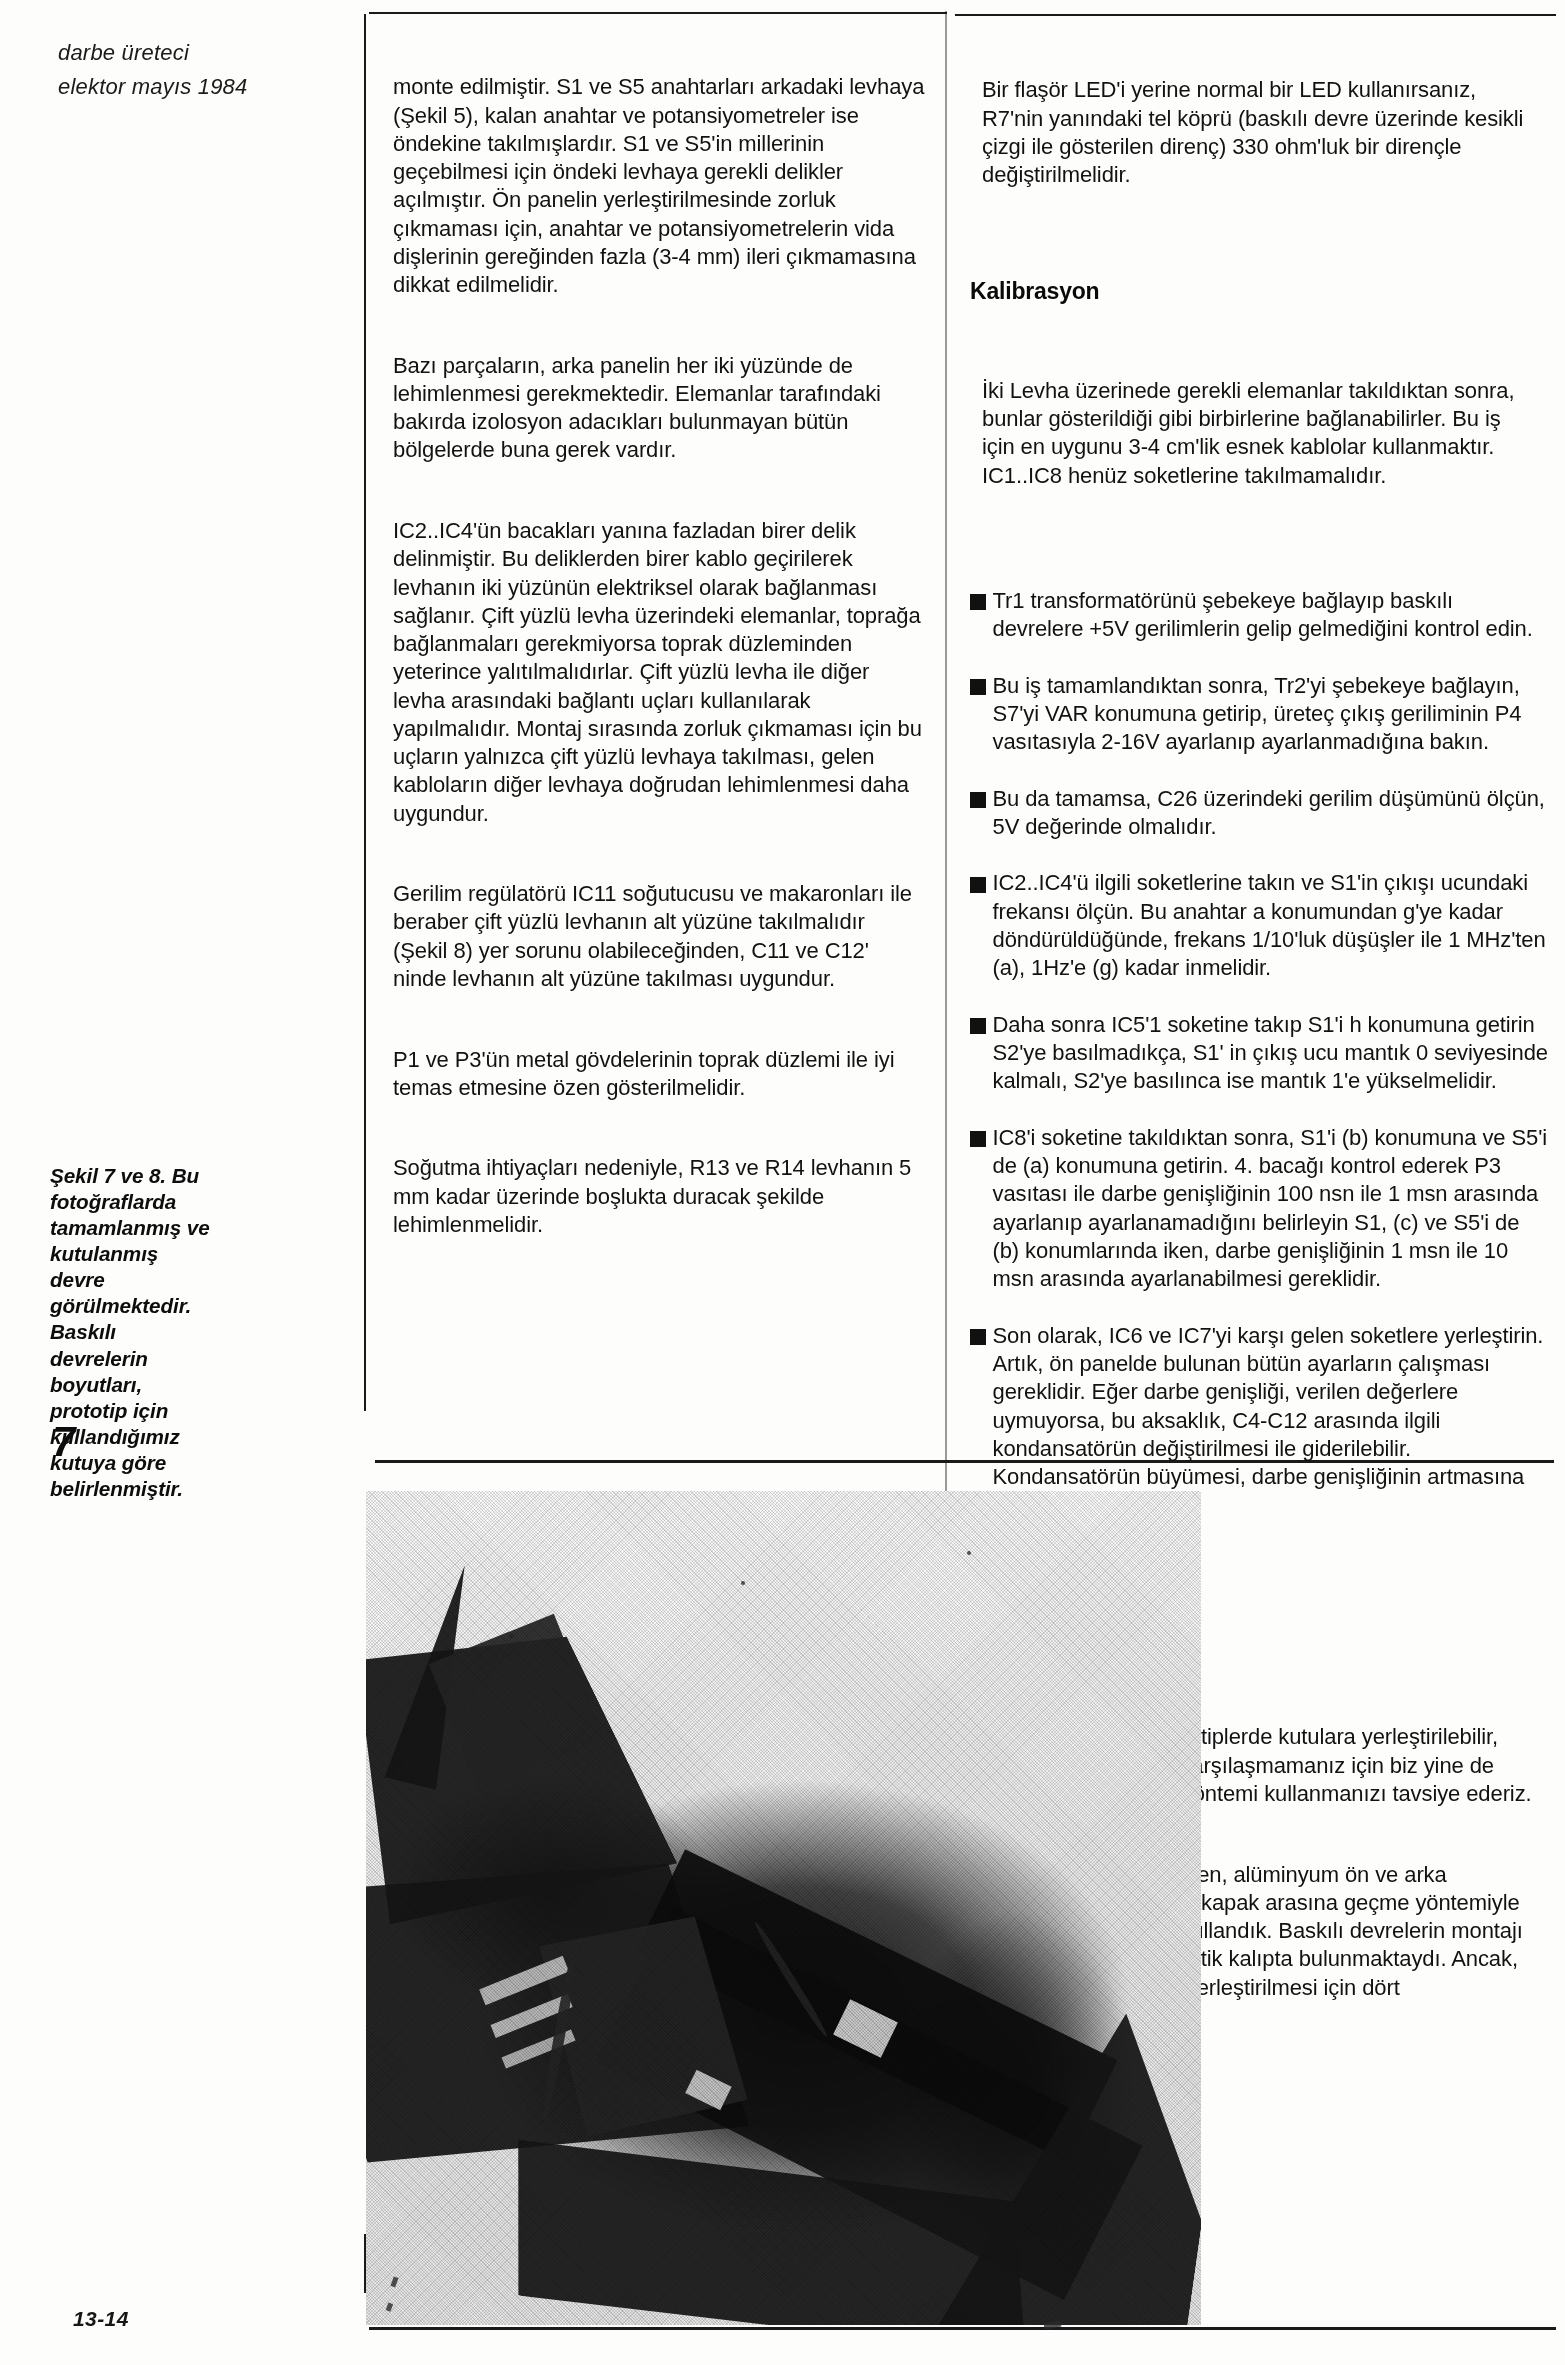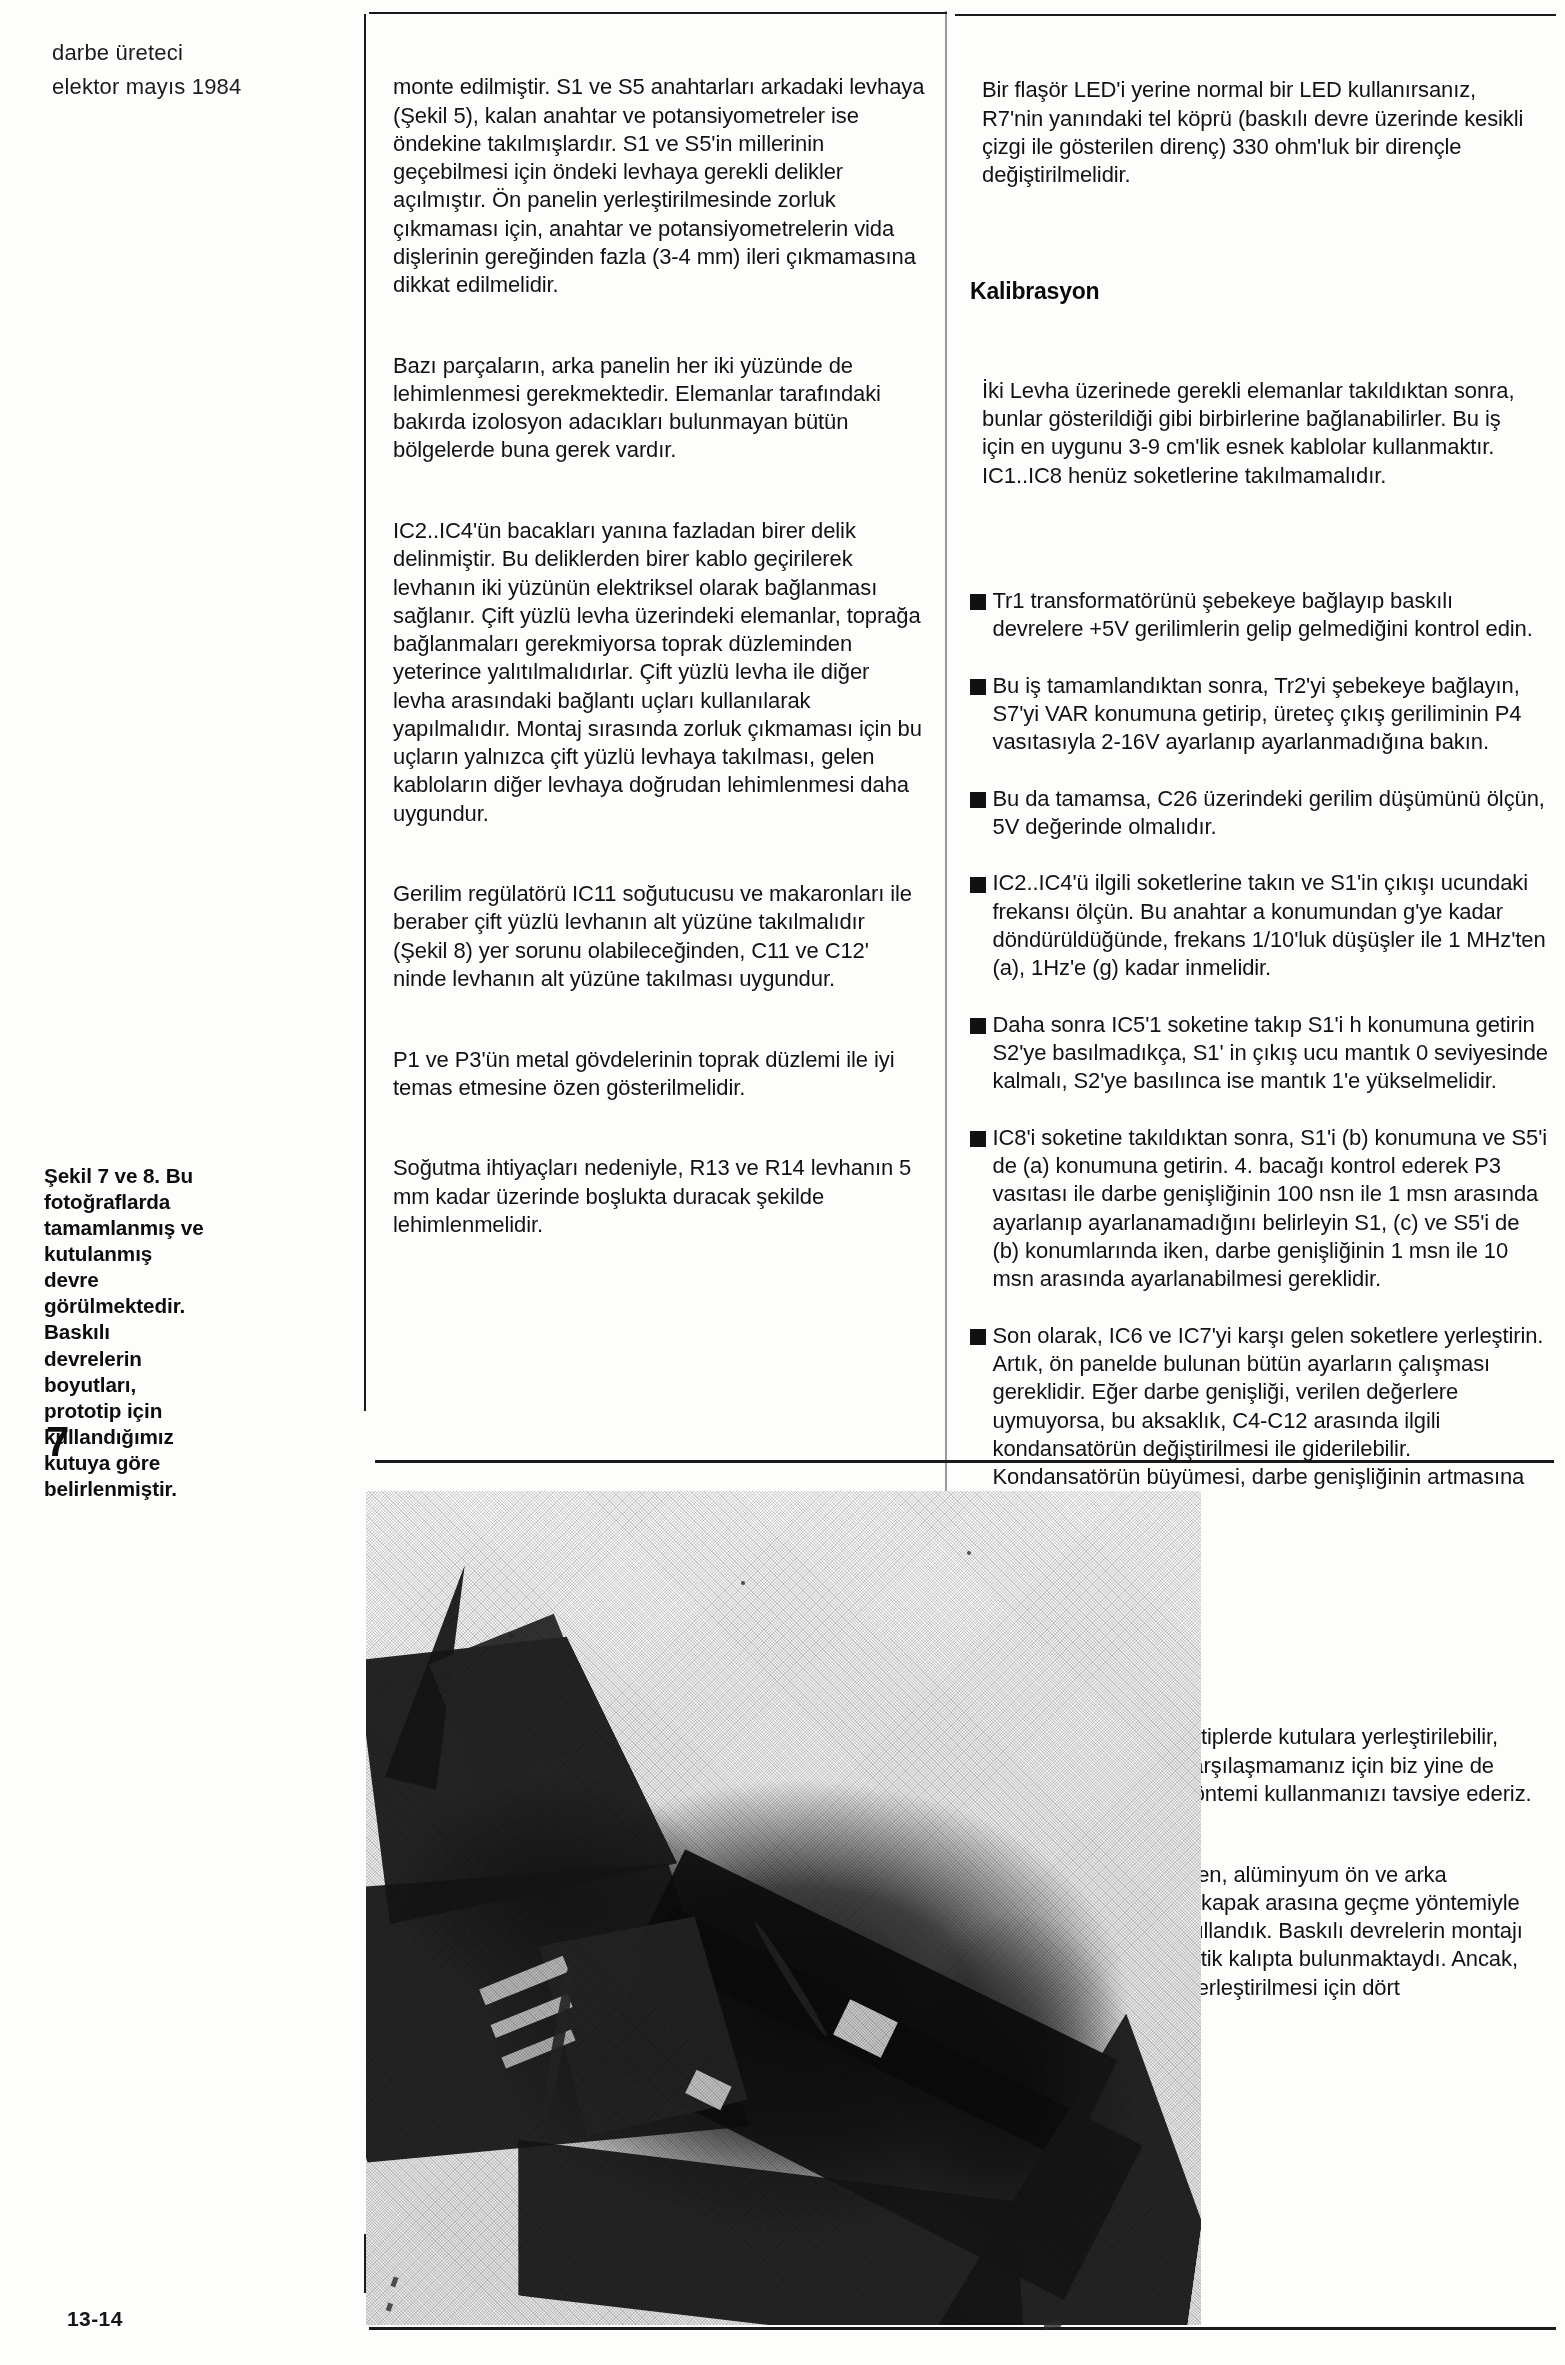--- a/index.html
+++ b/index.html
@@ -20,24 +20,25 @@
   
   .page-sheet {
     position: absolute;
     inset: 0;
     background: #fdfdfc;
   }
 
   
   .rail {
     position: absolute;
-    left: 8px;
+    left: 14px;
     top: 0;
     width: 353px;
     height: 1722px;
+    font-style: italic;
   }
   .masthead {
     position: absolute;
     left: 44px;
     top: 36px;
     font-size: 22px;
     line-height: 1.55;
     letter-spacing: 0.2px;
     color: #1b1b1b;
     white-space: pre-line;
@@ -223,21 +224,21 @@
   <p>Gerilim regülatörü IC11 soğutucusu ve makaronları ile beraber çift yüzlü levhanın alt yüzüne takılmalıdır (Şekil 8) yer sorunu olabileceğinden, C11 ve C12' ninde levhanın alt yüzüne takılması uygundur.</p>
   <p>P1 ve P3'ün metal gövdelerinin toprak düzlemi ile iyi temas etmesine özen gösterilmelidir.</p>
   <p>Soğutma ihtiyaçları nedeniyle, R13 ve R14 levhanın 5 mm kadar üzerinde boşlukta duracak şekilde lehimlenmelidir.</p>
 </div>
 
 <div class="col col-right">
   <p>Bir flaşör LED'i yerine normal bir LED kullanırsanız, R7'nin yanındaki tel köprü (baskılı devre üzerinde kesikli çizgi ile gösterilen direnç) 330 ohm'luk bir dirençle değiştirilmelidir.</p>
 
   <h2 class="sect">Kalibrasyon</h2>
 
-  <p>İki Levha üzerinede gerekli elemanlar takıldıktan sonra, bunlar gösterildiği gibi birbirlerine bağlanabilirler. Bu iş için en uygunu 3-9 cm'lik esnek kablolar kullanmaktır. IC1..IC8 henüz soketlerine takılmamalıdır.</p>
+  <p>İki Levha üzerinede gerekli elemanlar takıldıktan sonra, bunlar gösterildiği gibi birbirlerine bağlanabilirler. Bu iş için en uygunu 3-4 cm'lik esnek kablolar kullanmaktır. IC1..IC8 henüz soketlerine takılmamalıdır.</p>
 
   <ul class="sq">
     <li>Tr1 transformatörünü şebekeye bağlayıp baskılı devrelere +5V gerilimlerin gelip gelmediğini kontrol edin.</li>
     <li>Bu iş tamamlandıktan sonra, Tr2'yi şebekeye bağlayın, S7'yi VAR konumuna getirip, üreteç çıkış geriliminin P4 vasıtasıyla 2-16V ayarlanıp ayarlanmadığına bakın.</li>
     <li>Bu da tamamsa, C26 üzerindeki gerilim düşümünü ölçün, 5V değerinde olmalıdır.</li>
     <li>IC2..IC4'ü ilgili soketlerine takın ve S1'in çıkışı ucundaki frekansı ölçün. Bu anahtar a konumundan g'ye kadar döndürüldüğünde, frekans 1/10'luk düşüşler ile 1 MHz'ten (a), 1Hz'e (g) kadar inmelidir.</li>
     <li>Daha sonra IC5'1 soketine takıp S1'i h konumuna getirin S2'ye basılmadıkça, S1' in çıkış ucu mantık 0 seviyesinde kalmalı, S2'ye basılınca ise mantık 1'e yükselmelidir.</li>
     <li>IC8'i soketine takıldıktan sonra, S1'i (b) konumuna ve S5'i de (a) konumuna getirin. 4. bacağı kontrol ederek P3 vasıtası ile darbe genişliğinin 100 nsn ile 1 msn arasında ayarlanıp ayarlanamadığını belirleyin S1, (c) ve S5'i de (b) konumlarında iken, darbe genişliğinin 1 msn ile 10 msn arasında ayarlanabilmesi gereklidir.</li>
     <li>Son olarak, IC6 ve IC7'yi karşı gelen soketlere yerleştirin. Artık, ön panelde bulunan bütün ayarların çalışması gereklidir. Eğer darbe genişliği, verilen değerlere uymuyorsa, bu aksaklık, C4-C12 arasında ilgili kondansatörün değiştirilmesi ile giderilebilir. Kondansatörün büyümesi, darbe genişliğinin artmasına neden olucaktır.</li>
   </ul>

